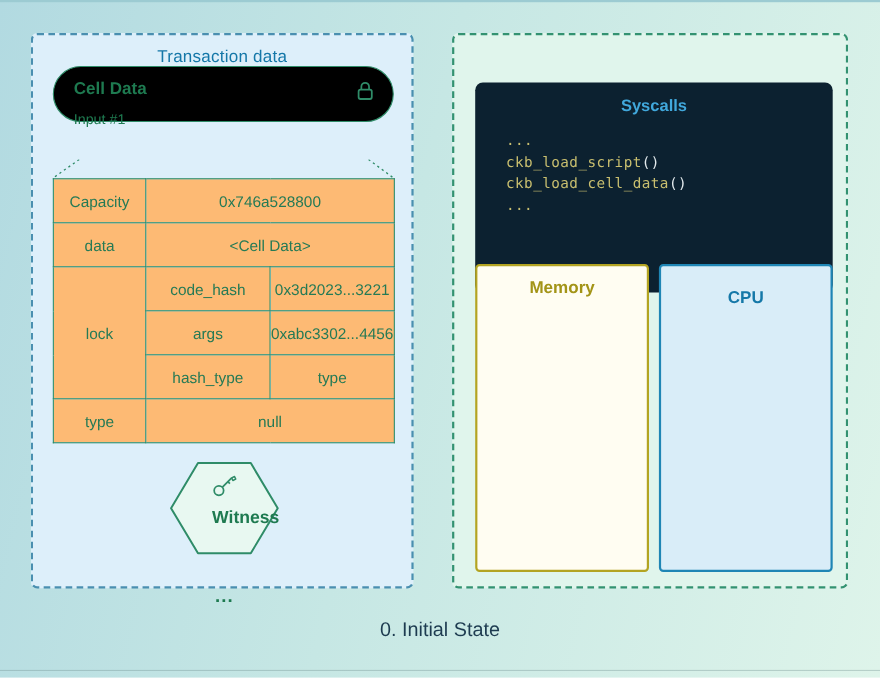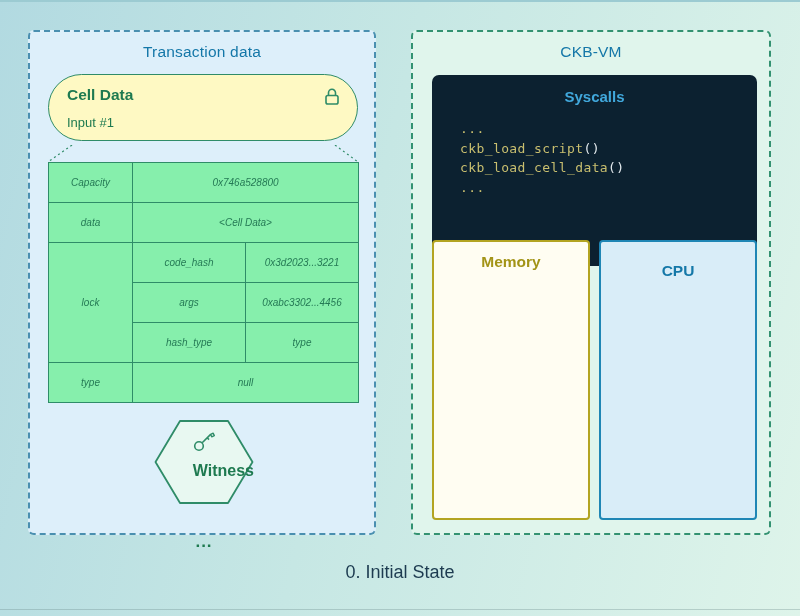--- a/index.html
+++ b/index.html
@@ -20,37 +20,37 @@
     left:411px; width:360px;
     background:#e0f5ec; border:2px dashed #339271;
   }
   .panel-title {
     margin-top:11px; text-align:center;
     font-size:15.5px; font-weight:normal; color:#1477a8; letter-spacing:0.2px;
   }
 
   
   .pill {
-    position:absolute; left:18px; top:42px; width:310px; height:67px;
-    border:1.5px solid #2f8c68; border-radius:34px; background:#fef9c3;
+    position:absolute; left:18px; top:28px; width:310px; height:51px;
+    border:1.5px solid #2f8c68; border-radius:34px; background:#000000;
   }
   .pill-title { position:absolute; left:18px; top:11px; font-size:15.5px; font-weight:bold; color:#1e7a50; }
   .pill-sub   { position:absolute; left:18px; top:40px; font-size:13px; color:#1e7a50; }
   .pill-lock  { position:absolute; right:14px; top:11px; width:22px; height:22px; }
 
   .funnel { position:absolute; left:0; top:113px; width:348px; height:17px; }
 
   
   table.fields {
     position:absolute; left:18px; top:130px; width:311px;
     border-collapse:collapse; table-layout:fixed;
   }
   table.fields td {
     border:1.5px solid #2f8c68; height:40px; text-align:center; vertical-align:middle;
-    font-size:10px; color:#257a55; background:#86efac; overflow:hidden;font-style:italic;
+    font-size:14px; color:#257a55; background:#fdba74; overflow:hidden;
   }
   td.c1 { width:84px; }
   td.c2 { width:83px;margin-top:24px; }
 
   
   .hex-wrap { position:absolute; left:124px; top:387px; width:100px; height:86px; }
   .hex-wrap svg.hex { position:absolute; left:0; top:0; }
   .hex-key { position:absolute; left:37px; top:9px; width:26px; height:26px; }
   .hex-label { position:absolute; left:0; top:43px; width:100px; text-align:right;
     font-size:16px; font-weight:bold; color:#1e7a50; }
@@ -145,21 +145,20 @@
         <path d="M19.6 6.4 l2.6 -1.2 l1.1 2.4 l-2.6 1.2 z" fill="none" stroke="#2f8c68" stroke-width="1.4" stroke-linejoin="round"></path>
         <line x1="16.2" y1="9.8" x2="18" y2="11.6" stroke="#2f8c68" stroke-width="1.6"></line>
       </svg>
       <div class="hex-label">Witness</div>
     </div>
 
     <div class="dots">...</div>
   </section>
 
   <section class="panel panel-right">
-    <h2 class="panel-title">CKB-VM</h2>
 
     <div class="syscalls">
       <div class="sys-title">Syscalls</div>
       <div class="sys-code">
         <div class="line"><span class="fn">...</span></div>
         <div class="line"><span class="fn">ckb_load_script</span><span class="paren">()</span></div>
         <div class="line"><span class="fn">ckb_load_cell_data</span><span class="paren">()</span></div>
         <div class="line"><span class="fn">...</span></div>
       </div>
     </div>

